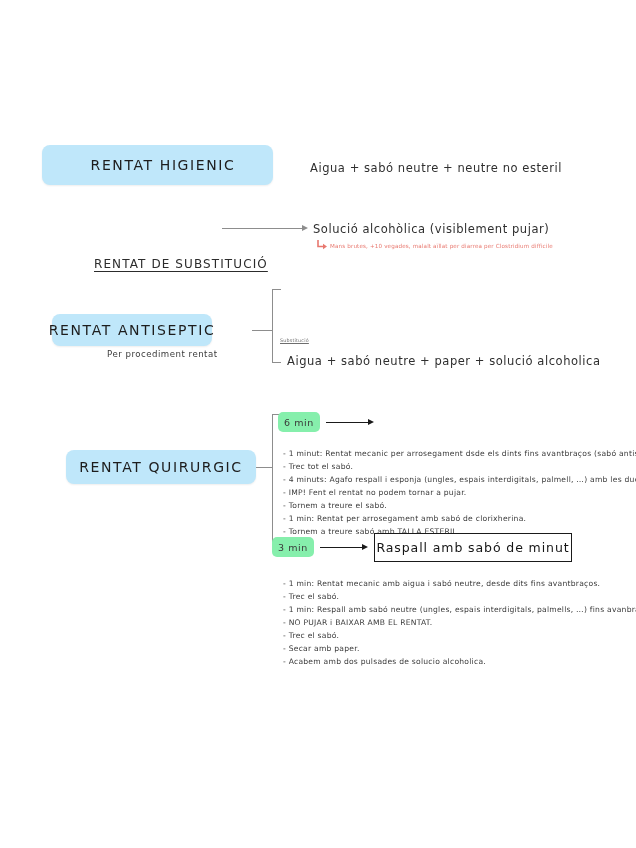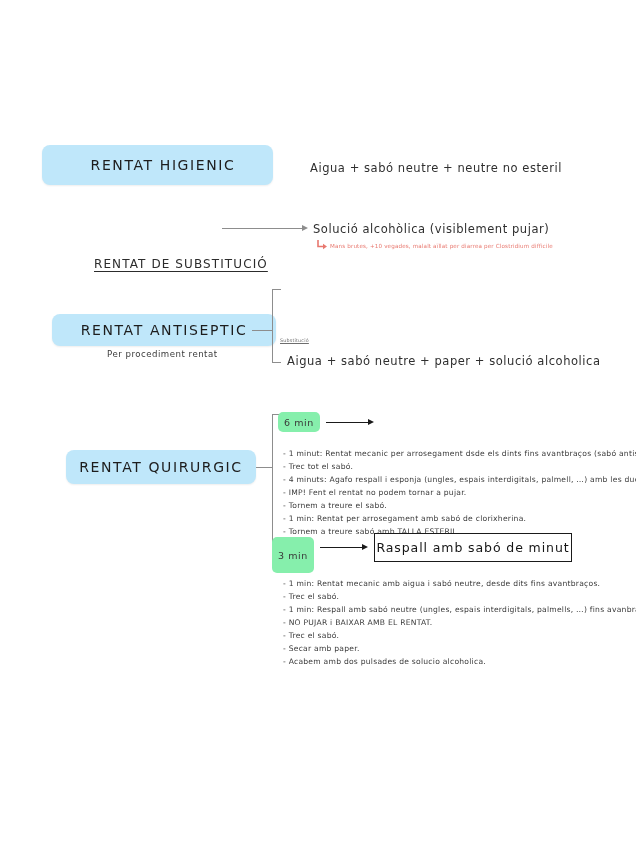--- a/index.html
+++ b/index.html
@@ -153,21 +153,21 @@
   <div class="abs body-text" style="left:313px; top:222px;">Solució alcohòlica (visiblement pujar)</div>
 
   <div class="abs red-arrow" style="left:316px; top:239px;">
     <svg width="12" height="12" viewBox="0 0 12 12">
       <path d="M2 1 L2 7.5 L9 7.5" stroke="#e8786f" stroke-width="1.6" fill="none"></path>
       <path d="M7 4.8 L11 7.5 L7 10.2 Z" fill="#e8786f"></path>
     </svg>
   </div>
   <div class="abs red-text" style="left:330px; top:243px;">Mans brutes, +10 vegades, malalt aïllat per diarrea per Clostridium difficile</div>
 
-  <div class="abs blue-box" style="left:52px; top:314px; width:224px; height:32px;">
+  <div class="abs blue-box" style="left:52px; top:314px; width:160px; height:32px;">
     <span>RENTAT ANTISEPTIC</span>
   </div>
 
   <div class="abs caption" style="left:107px; top:349px;">Per procediment rentat</div>
 
   <div class="abs hline" style="left:252px; top:330px; width:20px;"></div>
 
   <div class="abs bracket" style="left:272px; top:289px; width:8px; height:72px;"></div>
 
 
@@ -191,21 +191,21 @@
   <div class="abs bullet-list small-text" style="left:283px; top:447px;">
     <div class="row">-  1 minut: Rentat mecanic per arrosegament dsde els dints fins avantbraços (sabó antiseptic).</div>
     <div class="row">-  Trec tot el sabó.</div>
     <div class="row">-  4 minuts: Agafo respall i esponja (ungles, espais interdigitals, palmell, …) amb les dues mans.</div>
     <div class="row">-  IMP! Fent el rentat no podem tornar a pujar.</div>
     <div class="row">-  Tornem a treure el sabó.</div>
     <div class="row">-  1 min: Rentat per arrosegament amb sabó de clorixherina.</div>
     <div class="row">-  Tornem a treure sabó amb TALLA ESTERIL.</div>
   </div>
 
-  <div class="abs green-badge" style="left:272px; top:537px; width:42px; height:36px;">3 min</div>
+  <div class="abs green-badge" style="left:272px; top:537px; width:42px; height:20px;">3 min</div>
 
   <div class="abs hline dark" style="left:320px; top:546.5px; width:42px;"></div>
   <div class="abs arrow-head dark" style="left:362px; top:543.5px;"></div>
 
   <div class="abs outline-box" style="left:374px; top:533px; width:196px; height:27px;">
     <span>Raspall amb sabó de minut</span>
   </div>
 
   <div class="abs bullet-list small-text" style="left:283px; top:577px;">
     <div class="row">-  1 min: Rentat mecanic amb aigua i sabó neutre, desde dits fins avantbraços.</div>

